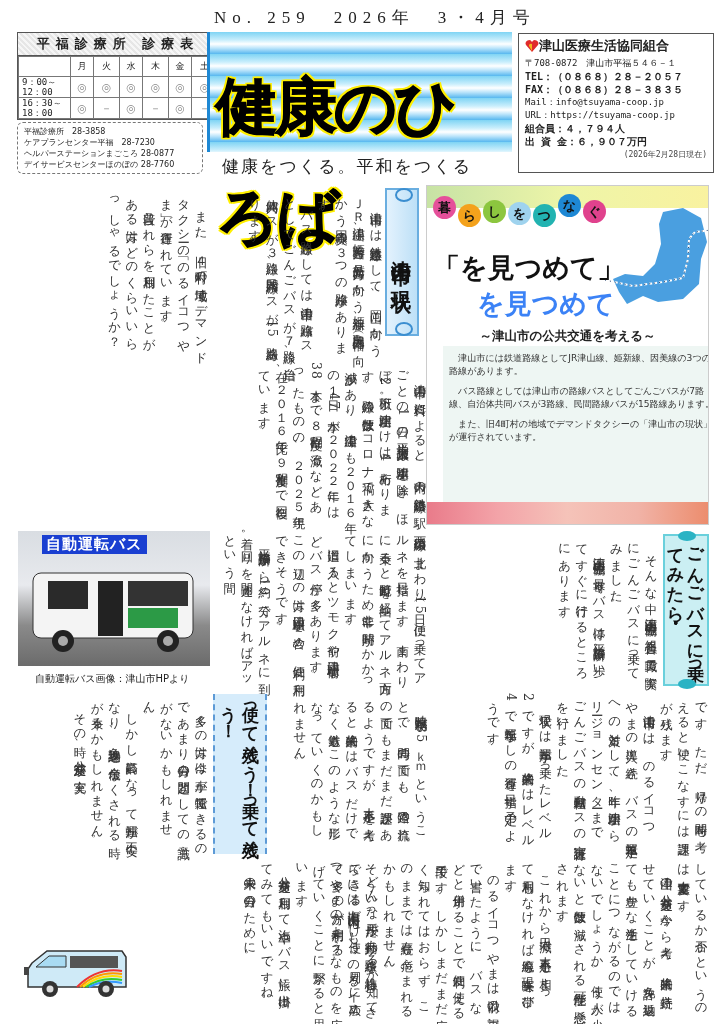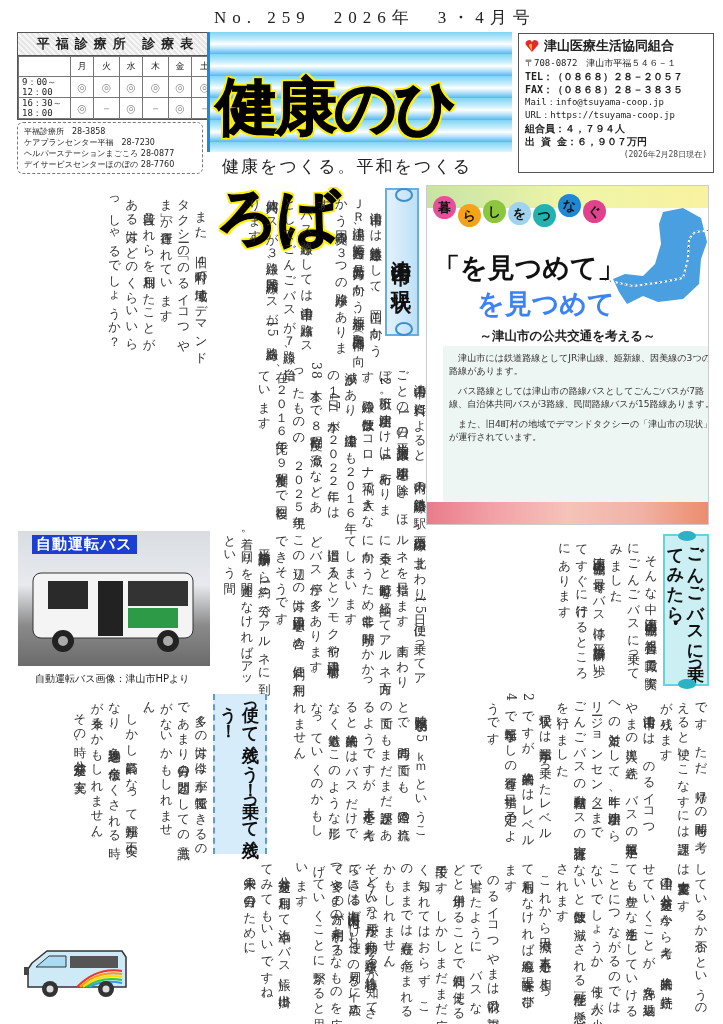--- a/index.html
+++ b/index.html
@@ -19,21 +19,21 @@
 
   .masthead { left: 207px; top: 32px; width: 305px; height: 120px;
     background: repeating-linear-gradient(180deg, #7fd4f4 0px, #c9eefc 8px, #ffffff 12px, #bfe6fb 16px, #56b7ef 22px);
     border-left: 3px solid #1e88d4; }
   .masthead-title { position: absolute; left: 6px; top: 20px; font-size: 62px; line-height: 110px; font-weight: bold; color: #000;
     font-family: "DejaVu Sans", sans-serif; letter-spacing: -3px; -webkit-text-stroke: 1px #000;
     text-shadow: 2px 0 0 #ffef00, -2px 0 0 #ffef00, 0 2px 0 #ffef00, 0 -2px 0 #ffef00, 2px 2px 0 #ffef00, -2px -2px 0 #ffef00, 2px -2px 0 #ffef00, -2px 2px 0 #ffef00; }
   .slogan { left: 222px; top: 155px; font-size: 17px; letter-spacing: 2px; font-family: "DejaVu Sans", sans-serif; }
 
   .coop { left: 518px; top: 33px; width: 196px; height: 140px; border: 1px solid #555; padding: 3px 6px; font-family: "DejaVu Sans Mono", monospace; font-size: 9px; line-height: 13px; }
-  .coop-name { font-family: "DejaVu Sans", sans-serif; font-weight: bold; font-size: 13px; line-height: 18px; display: flex; align-items: center; gap: 5px; margin-bottom: 2px; }
+  .coop-name { font-family: "DejaVu Sans", sans-serif; font-weight: bold; font-size: 13px; line-height: 18px; display: flex; align-items: center; margin-bottom: 2px; }
   .heart { width: 14px; height: 13px; }
   .coop .bold { font-weight: bold; font-size: 10px; }
   .coop .asof { text-align: right; font-size: 8px; color: #444; }
 
   
   .vt { writing-mode: vertical-rl; font-size: 12.4px; line-height: 17.3px; letter-spacing: 1.2px; color: #333; }
   .vt p { text-indent: 1em; }
 
   .heading-box { writing-mode: vertical-rl; font-family: "DejaVu Sans", sans-serif; font-weight: bold; color: #111; display: flex; justify-content: center; align-items: center; }
   .ribbon { left: 385px; top: 188px; width: 34px; height: 148px; background: linear-gradient(90deg,#e3f2fd,#bde0f7); border: 2px solid #6aaee0; font-size: 20px; letter-spacing: 2px; }
@@ -52,21 +52,21 @@
   .feat-title1 { position: absolute; left: 6px; top: 64px; font-family: "DejaVu Sans", sans-serif; font-weight: bold; font-size: 27px; color: #111; }
   .feat-title2 { position: absolute; left: 50px; top: 100px; font-family: "DejaVu Sans", sans-serif; font-weight: bold; font-size: 27px; color: #3b82f6; }
   .feat-sub { position: absolute; left: 0; width: 100%; top: 142px; text-align: center; font-family: "DejaVu Sans", sans-serif; font-weight: bold; font-size: 12.5px; color: #222; }
   .map { position: absolute; left: 176px; top: 18px; width: 110px; height: 110px; }
   .feat-body { position: absolute; left: 16px; top: 160px; width: 100%; height: 160px; background: #eef6f3; padding: 6px 6px; font-family: "DejaVu Sans", sans-serif; font-size: 9.1px; line-height: 13px; color: #333; }
   .feat-body p { text-indent: 1em; margin-bottom: 7px; }
   .feat-wave { position: absolute; left: 0; bottom: 0; width: 100%; height: 22px; background: linear-gradient(90deg,#e97b8a,#f3a3a8,#f5c3b9,#f1b3a7,#ec8d6e); }
 
   
   .photo { left: 18px; top: 531px; width: 192px; height: 135px; background: linear-gradient(180deg,#d9dde2 0%,#e8eaee 40%,#8a8a8a 70%,#6b6b6b 100%); overflow: hidden; }
-  .photo-label { position: absolute; left: 14px; top: 4px; background: #1a3fd1; color: #fff; font-family: "DejaVu Sans", sans-serif; font-weight: bold; font-size: 15px; padding: 0 4px; letter-spacing: 1px; }
+  .photo-label { position: absolute; left: 24px; top: 4px; background: #1a3fd1; color: #fff; font-family: "DejaVu Sans", sans-serif; font-weight: bold; font-size: 15px; padding: 0 4px; letter-spacing: 1px; }
   .caption { left: 35px; top: 672px; font-size: 10px; color: #222; font-family: "DejaVu Sans", sans-serif; }
   .van { left: 22px; top: 945px; width: 110px; height: 55px; }
 </style>
 </head>
 <body>
 
 <div class="abs issue">No. 259　2026年　3・4月号</div>
 
 <div class="abs sched">
   <div class="sched-title">平福診療所 診療表</div>

